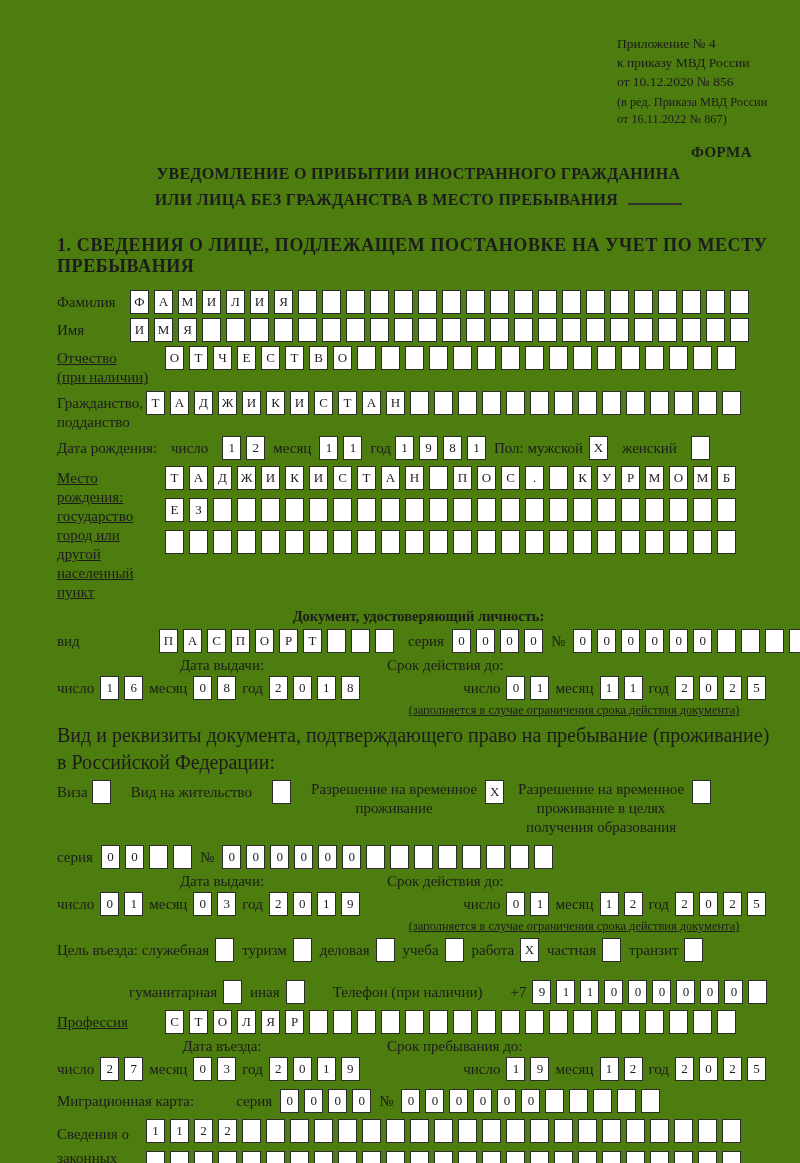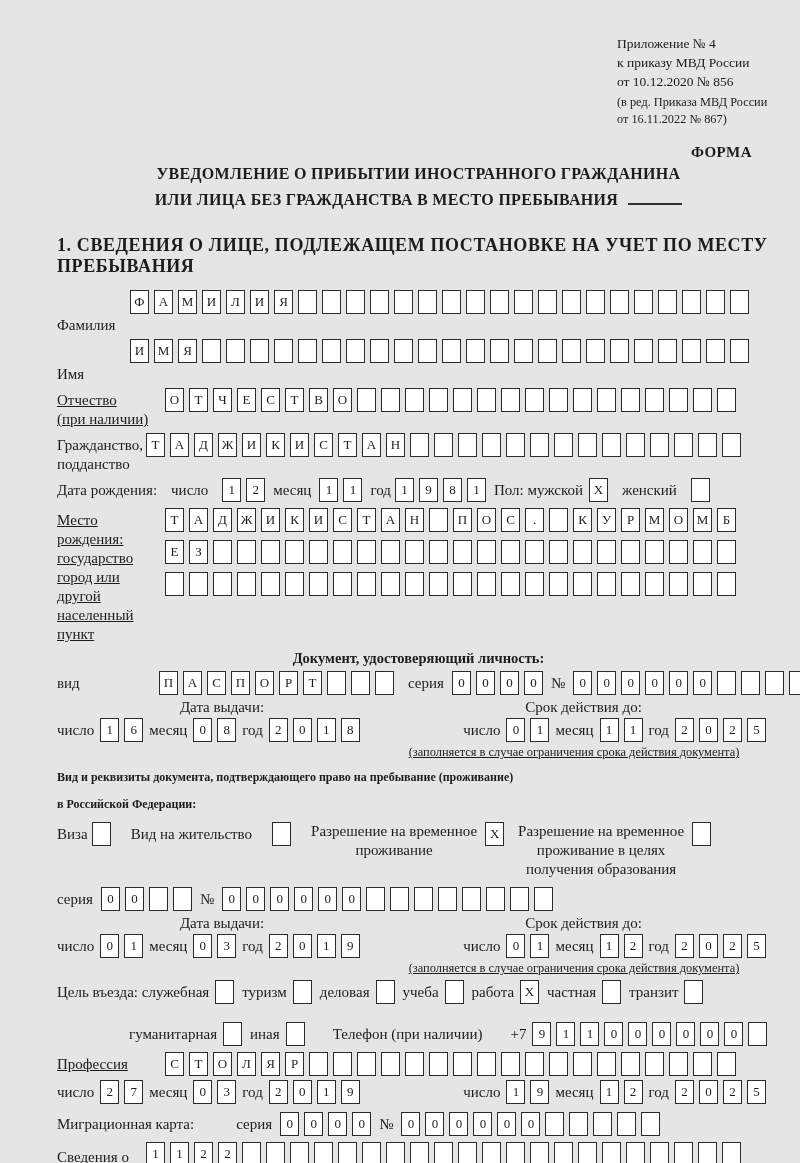--- a/index.html
+++ b/index.html
@@ -1,51 +1,51 @@
 <!DOCTYPE html>
 <html><head>
 <meta charset="utf-8">
 <style>
   * { box-sizing: border-box; }
   html,body { margin:0; padding:0; background:#ffffff; }
   .page {
     width:800px; height:1163px; overflow:hidden;
     padding:34px 20px 10px 57px;
     font-family:"Liberation Serif", serif;
-    color:#1c1c1c; background:#e5e5e5; position:relative;
+    color:#1c1c1c; background:#4d7c0f; position:relative;
   }
   
   .hdr { margin-left:560px; width:185px; font-size:13.5px; line-height:19px; }
   .hdr .sub { font-size:12.3px; line-height:17px; margin-top:3px; }
   .forma { text-align:right; padding-right:28px; font-weight:bold; font-size:15px; letter-spacing:.5px; margin-top:16px; }
   
   .title { text-align:center; font-weight:bold; font-size:16px; line-height:26px; margin-top:0; letter-spacing:.3px; }
   .blank-line { display:inline-block; width:54px; border-bottom:2px solid #333; height:14px; margin-left:10px; }
   .sec-head { font-weight:bold; font-size:18px; letter-spacing:.6px; margin-top:22px; margin-bottom:13px; }
   
   .frow { display:flex; align-items:flex-start; margin-bottom:4px; }
   .flabel { font-size:15px; line-height:19px; flex:0 0 auto; padding-top:3px; }
   .cells { display:flex; gap:5px; flex:0 0 auto; }
   .cell {
     width:19px; height:24px; border:1.8px solid #2b2b2b;
     display:flex; align-items:center; justify-content:center;
     font-size:13px; flex:0 0 auto; background:#fff;
   }
   .tok { font-size:15px; line-height:24px; flex:0 0 auto; }
-  .w74 { width:73px;margin-top:23px; } .w89 { width:89px; } .w108 { width:108px;text-decoration:underline; }
+  .w74 { width:73px; } .w89 { width:89px; } .w108 { width:108px;text-decoration:underline; }
   .colgap > .cells { margin-bottom:8px; }
   .center-head { text-align:center; font-weight:bold; font-size:14.5px; margin:6px 0 4px 0; }
   .dates-head { display:flex; font-size:15px; margin-top:4px; }
   .dh-left { width:330px; text-align:center; }
-  .dh-right { flex:1 1 auto; text-align:center; }
+  .dh-right { flex:1 1 auto; }
   .daterow { display:flex; align-items:center; margin-top:2px; }
   .datehalf { display:flex; align-items:center; gap:6px; }
   .datehalf.right { margin-left:auto; margin-right:14px; }
   .note { margin-left:auto; width:412px; text-align:center; font-size:12.4px; line-height:16px; margin-top:2px; margin-bottom:4px;text-decoration:underline; }
-  .para { font-size:12px; line-height:27px;font-weight:bold; }
+  .para { font-size:20px; line-height:27px; }
   .chk-label-block { text-align:center; font-size:15px; line-height:19px; }
   .gap8 { margin-left:8px; } .gap14 { margin-left:14px; } .gap20 { margin-left:20px; } .gap28 { margin-left:28px; }
   .purpose .cells { margin-left:6px; margin-right:8px; }
 </style>
 </head>
 <body>
 
 <div class="page">
 
   <div class="hdr">
@@ -579,20 +579,24 @@
         <div class="cell"></div>
         <div class="cell"></div>
         <div class="cell"></div>
         <div class="cell"></div>
         <div class="cell"></div>
         <div class="cell"></div>
         <div class="cell"></div>
       </div>
   </div>
 
+  <div class="dates-head">
+    <span class="dh-left">Дата въезда:</span>
+    <span class="dh-right">Срок пребывания до:</span>
+  </div>
   <div class="daterow">
     <div class="datehalf">
       <span class="tok">число</span>
       <div class="cells">
           <div class="cell">2</div>
           <div class="cell">7</div>
         </div>
       <span class="tok">месяц</span>
       <div class="cells">
           <div class="cell">0</div>

